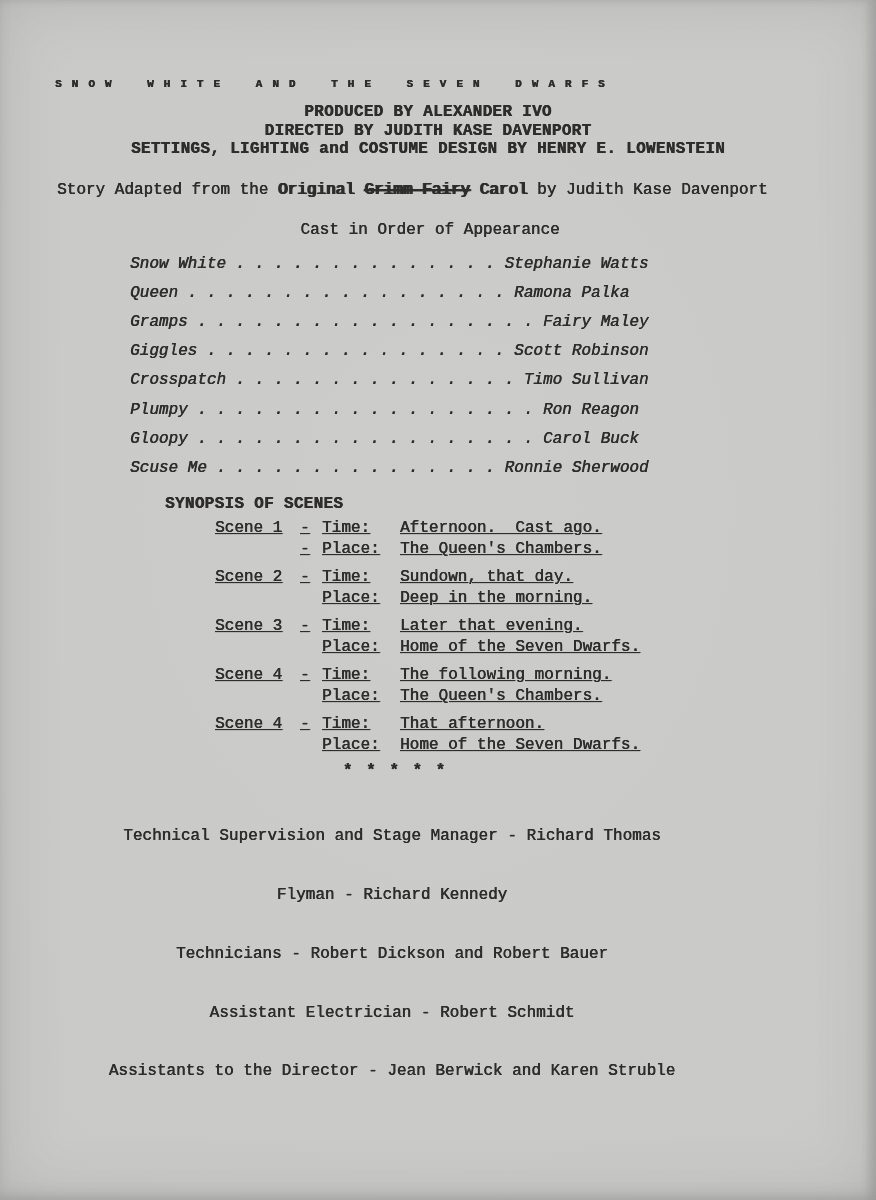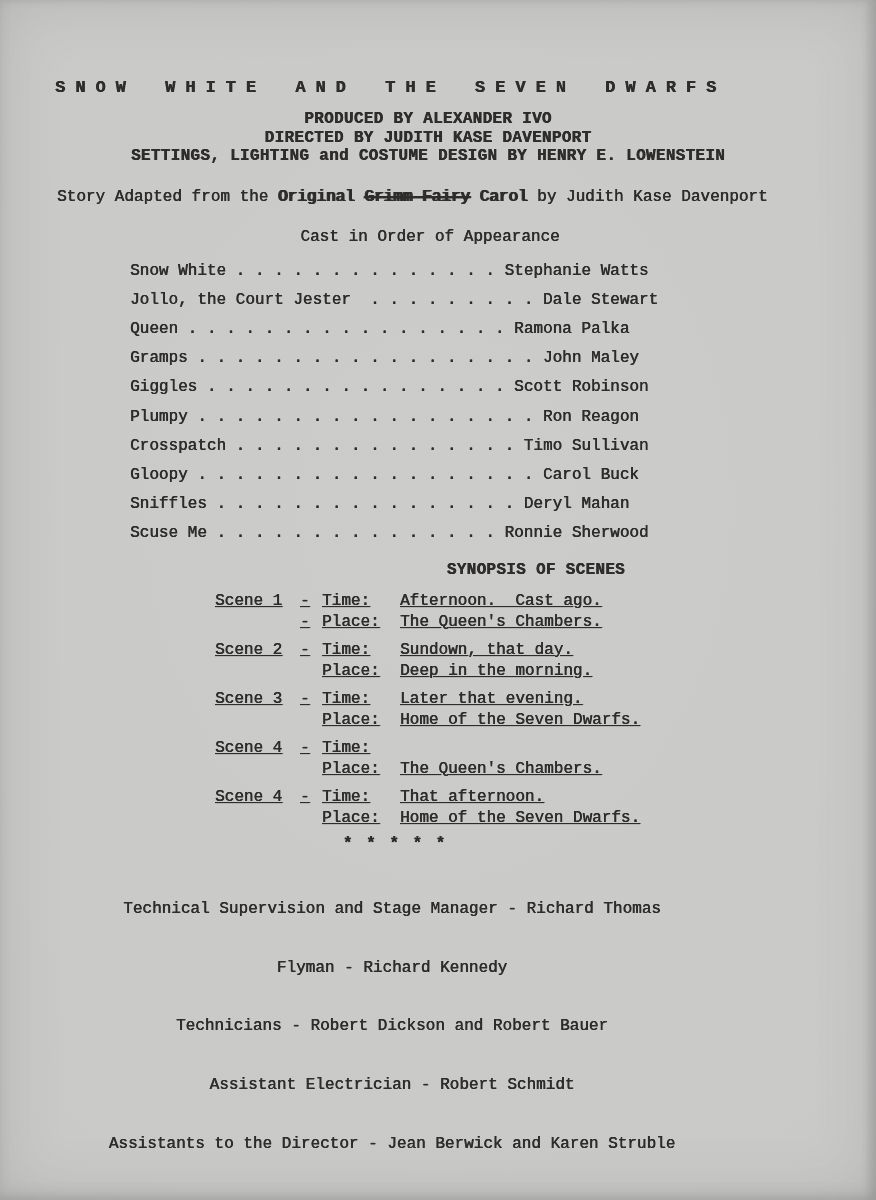--- a/index.html
+++ b/index.html
@@ -14,21 +14,21 @@
     overflow:hidden;
     color:#2e2d2b;
     background:
       radial-gradient(ellipse 130% 120% at 50% 42%, #cccdcb 0%, #c9cac8 55%, #c1c2c0 92%, #babbb9 100%);
     box-shadow: inset 0 0 60px rgba(90,90,88,.18), inset -7px 0 9px rgba(80,80,78,.18), inset 0 -8px 12px rgba(80,80,78,.12);
     text-shadow: .45px 0 0 currentColor, 0 .3px 0 rgba(46,45,43,.5);
     font-size:16px;
   }
   .title{
     margin:78px 0 0 55px;
-    font-size:17px;font-weight:700;
+    font-size:11px;font-weight:700;
     letter-spacing:10px;word-spacing:9px;
     white-space:nowrap;
   }
   .hdr{
     margin-top:13px;
     text-align:center;
     transform:translateX(-10px);
     font-size:16px;line-height:18.5px;
     font-weight:700;
     letter-spacing:.3px;
@@ -59,25 +59,26 @@
     line-height:20px;
   }
   .cast{
     margin-top:10px;
     margin-left:130px;
   }
   .cast-row{
     white-space:pre;
     line-height:29.2px;
     font-size:16px;
+    font-style:italic;
   }
   .synopsis-heading{
     width:460px;
-    margin:11px 0 11px 215px;
-    text-align:right;
+    margin:11px 0 4px 215px;
+    text-align:left;
     transform:translateX(-50px);
     line-height:20px;
     font-weight:700;
     letter-spacing:.3px;
   }
   .scenes{
     margin:1px 0 0 215px;
     text-decoration:underline;
   }
   .scene{
@@ -122,48 +123,46 @@
     <div>DIRECTED BY JUDITH KASE DAVENPORT</div>
     <div>SETTINGS, LIGHTING and COSTUME DESIGN BY HENRY E. LOWENSTEIN</div>
   </div>
 
   <div class="story"><span>Story Adapted from the </span><span class="overstruck">Original </span><span class="overstruck struck">Grimm Fairy</span><span class="overstruck"> Carol</span><span> by Judith Kase Davenport</span></div>
 
   <div class="cast-heading">Cast in Order of Appearance</div>
 
   <div class="cast">
     <div class="cast-row"><span>Snow White</span><span> . . . . . . . . . . . . . . </span><span>Stephanie Watts</span></div>
-    <div class="cast-row"><span>Jollo, the Court Jester</span><span>  . . . . . . . . . </span><span>Dale Stewart</span></div>
     <div class="cast-row"><span>Queen</span><span> . . . . . . . . . . . . . . . . . </span><span>Ramona Palka</span></div>
-    <div class="cast-row"><span>Gramps</span><span> . . . . . . . . . . . . . . . . . . </span><span>John Maley</span></div>
+    <div class="cast-row"><span>Gramps</span><span> . . . . . . . . . . . . . . . . . . </span><span>Fairy Maley</span></div>
     <div class="cast-row"><span>Giggles</span><span> . . . . . . . . . . . . . . . . </span><span>Scott Robinson</span></div>
+    <div class="cast-row"><span>Crosspatch</span><span> . . . . . . . . . . . . . . . </span><span>Timo Sullivan</span></div>
     <div class="cast-row"><span>Plumpy</span><span> . . . . . . . . . . . . . . . . . . </span><span>Ron Reagon</span></div>
-    <div class="cast-row"><span>Crosspatch</span><span> . . . . . . . . . . . . . . . </span><span>Timo Sullivan</span></div>
     <div class="cast-row"><span>Gloopy</span><span> . . . . . . . . . . . . . . . . . . </span><span>Carol Buck</span></div>
-    <div class="cast-row"><span>Sniffles</span><span> . . . . . . . . . . . . . . . . </span><span>Deryl Mahan</span></div>
     <div class="cast-row"><span>Scuse Me</span><span> . . . . . . . . . . . . . . . </span><span>Ronnie Sherwood</span></div>
   </div>
 
   <div class="synopsis-heading">SYNOPSIS OF SCENES</div>
 
   <div class="scenes">
     <div class="scene">
       <span class="c1">Scene 1</span><span class="c2">-</span><span class="c3">Time:</span><span class="c4">Afternoon.  Cast ago.</span>
       <span class="c1"></span><span class="c2">-</span><span class="c3">Place:</span><span class="c4">The Queen's Chambers.</span>
     </div>
     <div class="scene">
       <span class="c1">Scene 2</span><span class="c2">-</span><span class="c3">Time:</span><span class="c4">Sundown, that day.</span>
       <span class="c1"></span><span class="c2"></span><span class="c3">Place:</span><span class="c4">Deep in the morning.</span>
     </div>
     <div class="scene">
       <span class="c1">Scene 3</span><span class="c2">-</span><span class="c3">Time:</span><span class="c4">Later that evening.</span>
       <span class="c1"></span><span class="c2"></span><span class="c3">Place:</span><span class="c4">Home of the Seven Dwarfs.</span>
     </div>
     <div class="scene">
-      <span class="c1">Scene 4</span><span class="c2">-</span><span class="c3">Time:</span>
+      <span class="c1">Scene 4</span><span class="c2">-</span><span class="c3">Time:</span><span class="c4">The following morning.</span>
       <span class="c1"></span><span class="c2"></span><span class="c3">Place:</span><span class="c4">The Queen's Chambers.</span>
     </div>
     <div class="scene">
       <span class="c1">Scene 4</span><span class="c2">-</span><span class="c3">Time:</span><span class="c4">That afternoon.</span>
       <span class="c1"></span><span class="c2"></span><span class="c3">Place:</span><span class="c4">Home of the Seven Dwarfs.</span>
     </div>
   </div>
 
   <div class="stars">* * * * *</div>
 

